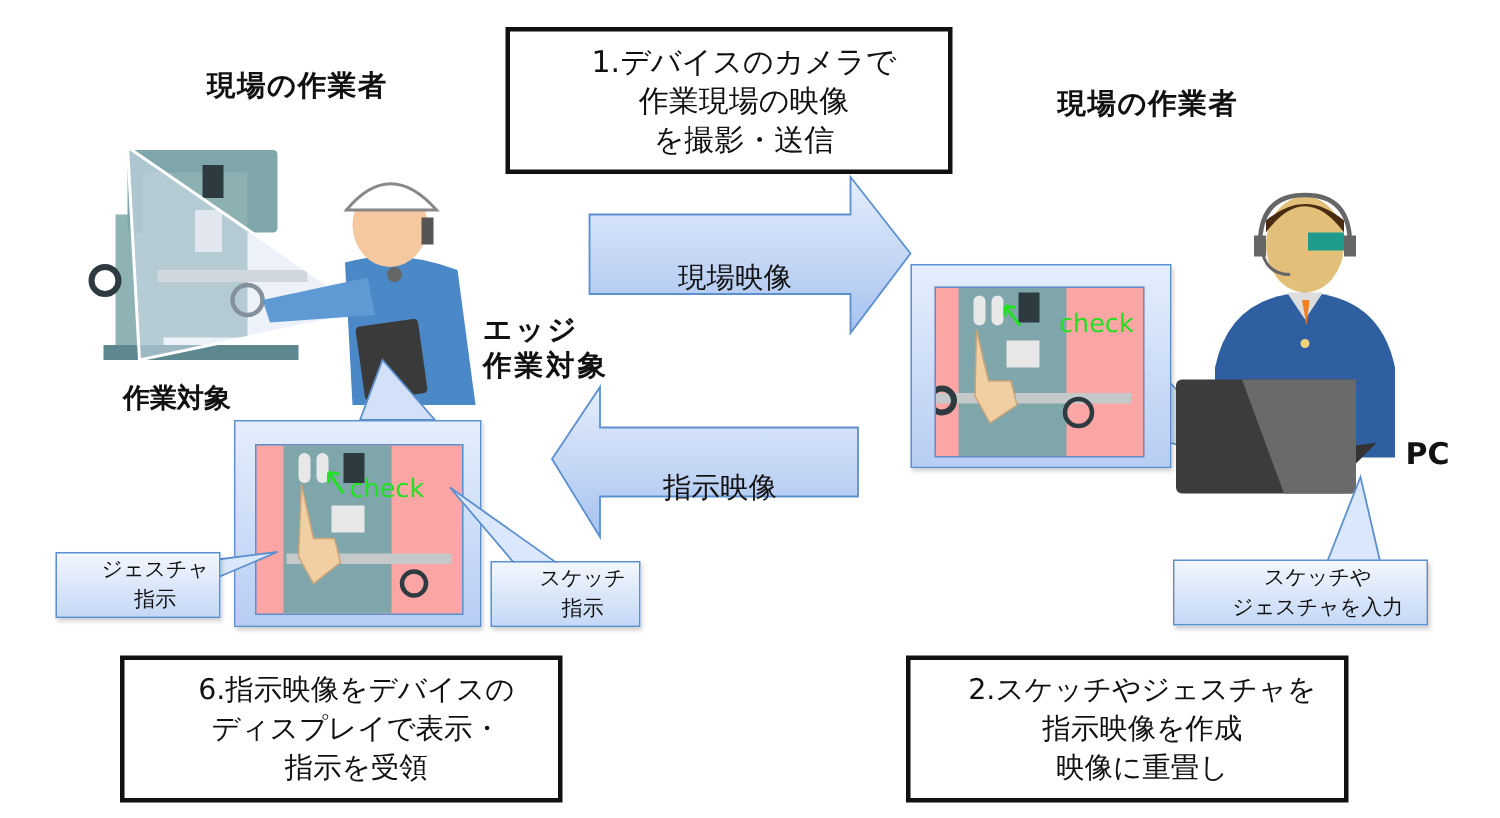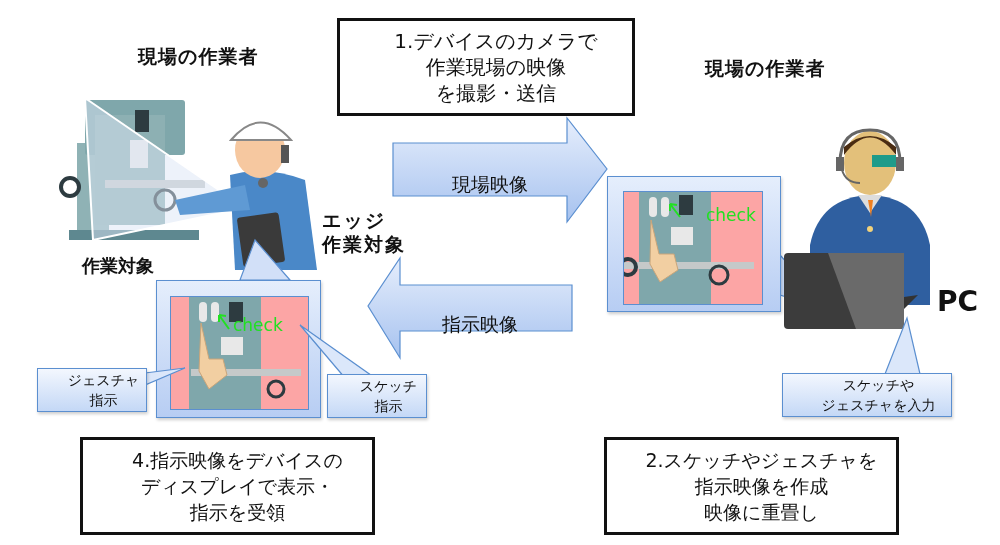--- a/index.html
+++ b/index.html
@@ -30,21 +30,21 @@
 <div class="abs heading" style="left:138px; top:44px;">現場の作業者</div>
 <div class="abs heading" style="left:705px; top:56px;">現場の作業者</div>
 
 <div class="step-box" style="left:337px; top:18px; width:298px; height:98px;">
   <span>1.デバイスのカメラで</span>
   <span>作業現場の映像</span>
   <span>を撮影・送信</span>
 </div>
 
 <div class="step-box" style="left:80px; top:437px; width:295px; height:98px; font-size:19px;">
-  <span>4.指示映像をデバイスの</span>
+  <span>6.指示映像をデバイスの</span>
   <span>ディスプレイで表示・</span>
   <span>指示を受領</span>
 </div>
 
 <div class="step-box" style="left:604px; top:437px; width:295px; height:98px; font-size:19px;">
   <span>2.スケッチやジェスチャを</span>
   <span>指示映像を作成</span>
   <span>映像に重畳し</span>
 </div>
 
@@ -161,21 +161,21 @@
     <rect x="116" y="32" width="8" height="14" fill="#666"></rect>
     <path d="M62,45 Q66,58 80,58" fill="none" stroke="#666" stroke-width="2"></path>
     <circle cx="90" cy="104" r="3" fill="#f2d27a"></circle>
   </g>
   <g>
     <rect x="4" y="128" width="120" height="76" rx="4" fill="#3c3c3c"></rect>
     <polygon points="48,128 124,128 124,204 76,204" fill="#6a6a6a"></polygon>
     <polygon points="124,172 138,170 124,184" fill="#333"></polygon>
   </g>
 </svg>
-<div class="label-bold" style="left:937px; top:290px; font-size:28px;">PC</div>
+<div class="label-bold" style="left:937px; top:290px; font-size:20px;">PC</div>
 
 <svg style="left:0; top:0;" width="1000" height="545">
   <polygon points="885,374 907,318 920,374" fill="#dbe7fa" stroke="#5b8fd0" stroke-width="1.2"></polygon>
 </svg>
 <div class="callout" style="left:782px; top:373px; width:170px; height:44px;">
   <span>スケッチや</span>
   <span>ジェスチャを入力</span>
 </div>
 
 </body></html>

